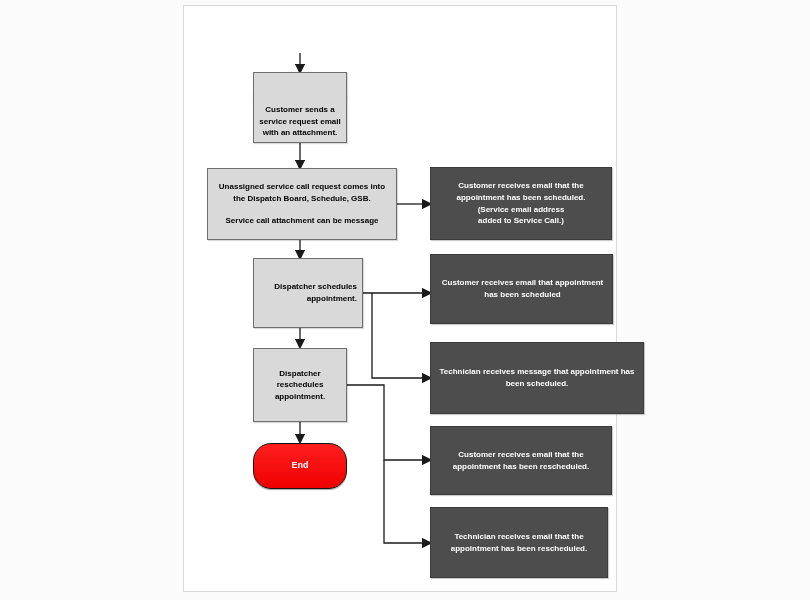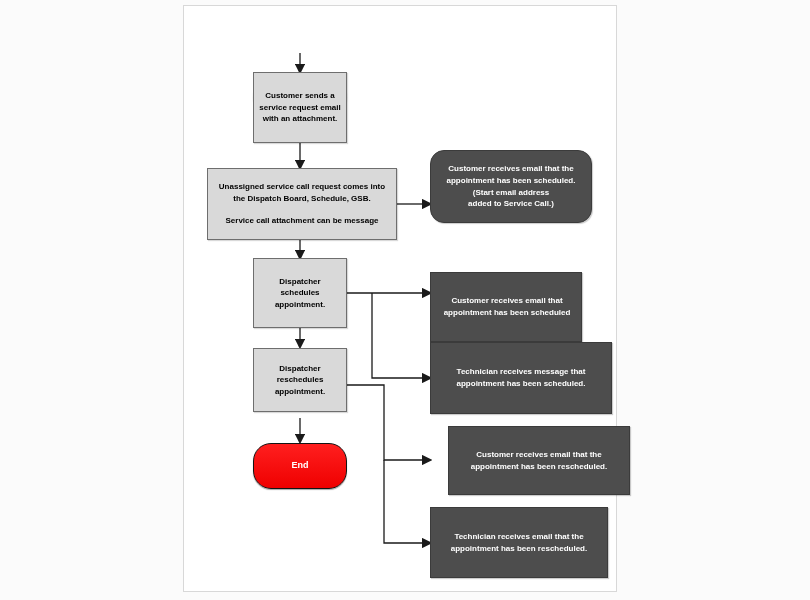--- a/index.html
+++ b/index.html
@@ -30,29 +30,29 @@
   }
   .notify {
     background:#4d4d4d; border:1.8px solid #3b3b3b;
     color:#ffffff; font-size:8px; padding:3px 6px;
     box-shadow:1px 1px 1px rgba(0,0,0,0.2);
   }
   .gap { display:block; height:11px; }
   .blockline { display:block; }
   
   #n-start   { left:253px; top:32px;  width:94px;  height:33px;margin-top:48px; }
-  #n-b1      { left:253px; top:72px;  width:94px;  height:71px; }
+  #n-b1      { left:253px; top:72px;  width:94px;  height:71px;align-items:flex-end; }
   #n-b2      { left:207px; top:168px; width:190px; height:72px; }
-  #n-dA      { left:430px; top:150px; width:162px; height:73px;border-radius:14px; }
-  #n-b3      { left:253px; top:258px; width:94px;  height:70px; }
-  #n-dB      { left:430px; top:272px; width:152px; height:70px;padding-left:8px; }
-  #n-b4      { left:253px; top:348px; width:94px;  height:64px; }
-  #n-dC      { left:430px; top:342px; width:182px; height:72px; }
+  #n-dA      { left:430px; top:167px; width:182px; height:73px; }
+  #n-b3      { left:253px; top:258px; width:110px;  height:70px;text-align:right; }
+  #n-dB      { left:430px; top:254px; width:183px; height:70px;padding-left:8px; }
+  #n-b4      { left:253px; top:348px; width:94px;  height:74px; }
+  #n-dC      { left:430px; top:342px; width:214px; height:72px; }
   #n-end     { left:253px; top:443px; width:94px;  height:46px; }
-  #n-dD      { left:448px; top:426px; width:182px; height:69px; }
+  #n-dD      { left:430px; top:426px; width:182px; height:69px; }
   #n-dE      { left:430px; top:507px; width:178px; height:71px; }
   svg.wires { position:absolute; left:0; top:0; z-index:1; pointer-events:none; }
   svg.wires line, svg.wires polyline { stroke:#1a1a1a; stroke-width:1.3; fill:none; }
 </style>
 </head>
 <body>
 
 <div id="canvas">
   <div class="page"></div>
 
@@ -96,21 +96,21 @@
     <span>
       <span class="blockline">Unassigned service call request comes into the Dispatch Board, Schedule, GSB.</span>
       <span class="gap"></span>
       <span class="blockline">Service call attachment can be message</span>
     </span>
   </div>
 
   <div id="n-dA" class="node notify">
     <span>
       <span class="blockline">Customer receives email that the appointment has been scheduled.</span>
-      <span class="blockline">(Start email address</span>
+      <span class="blockline">(Service email address</span>
       <span class="blockline">added to Service Call.)</span>
     </span>
   </div>
 
   <div id="n-b3" class="node process">
     <span>Dispatcher schedules appointment.</span>
   </div>
 
   <div id="n-dB" class="node notify">
     <span>Customer receives email that appointment has been scheduled</span>

